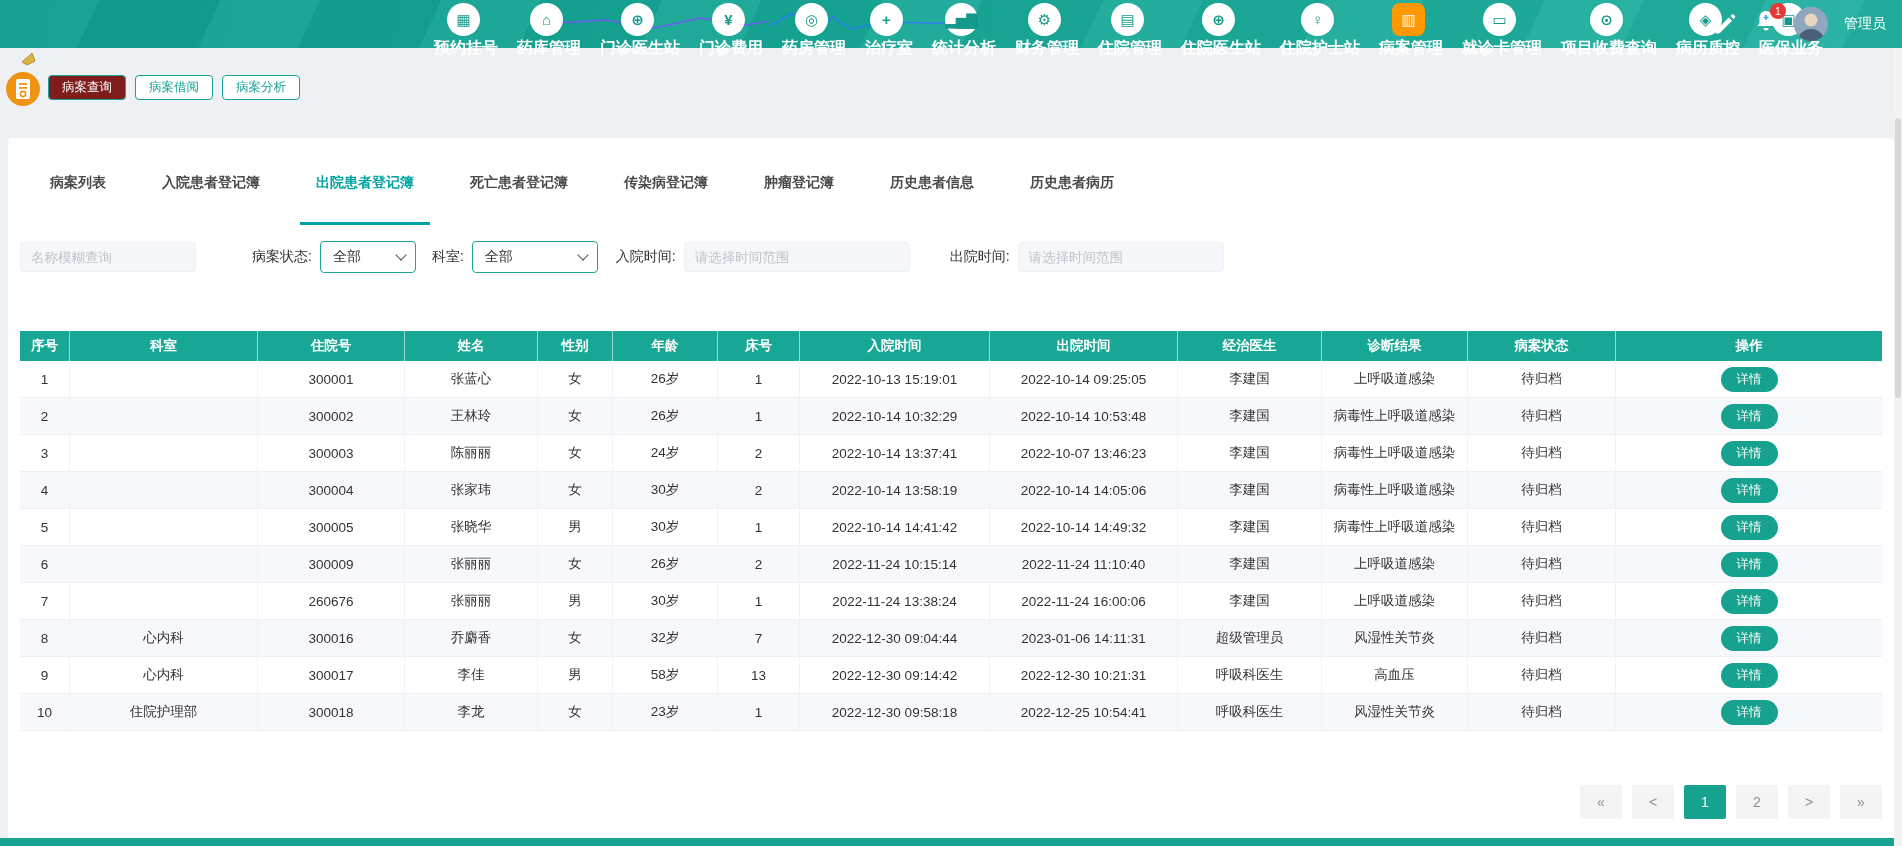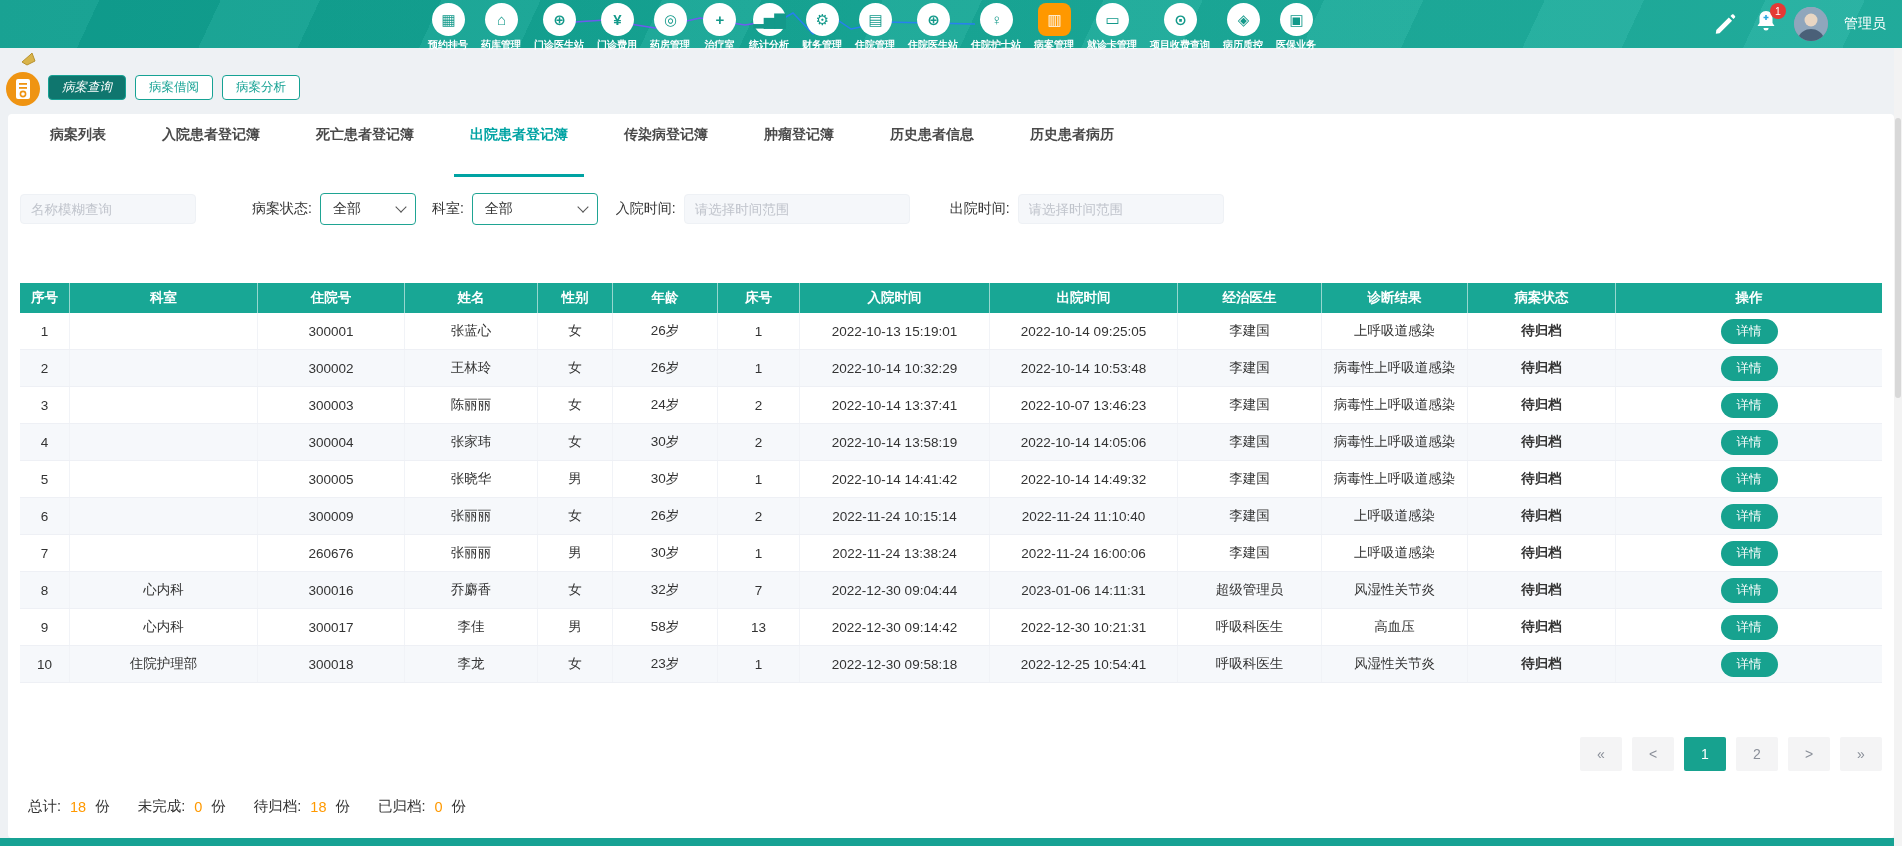--- a/index.html
+++ b/index.html
@@ -11,42 +11,42 @@
     background-image:
       repeating-linear-gradient(115deg, rgba(255,255,255,0.045) 0 90px, rgba(0,0,0,0.03) 90px 200px),
       linear-gradient(100deg,#0f9e8e 0%,#17a796 45%,#22b0a0 100%);
     background-color:#15a393; }
   .ecg { position:absolute; left:545px; top:10px; pointer-events:none; }
   .nav-items { position:absolute; left:428px; top:3px; display:flex; gap:13px; }
   .nav-item { display:flex; flex-direction:column; align-items:center; cursor:pointer; }
   .nav-icon { width:33px; height:33px; border-radius:50%; background:#fff; color:#13998a;
     display:flex; align-items:center; justify-content:center; font-size:15px; font-weight:bold; letter-spacing:-1px; }
   .nav-item.active .nav-icon { background:#ff9800; color:#fff; border-radius:8px; }
-  .nav-label { font-size:10px; color:#fff; margin-top:2px; white-space:nowrap; font-weight:bold; }
+  .nav-label { font-size:16px; color:#fff; margin-top:2px; white-space:nowrap; font-weight:bold;margin-left:6px; }
   .nav-right { position:absolute; right:16px; top:0; height:48px; display:flex; align-items:center; gap:16px; }
   .pencil { width:26px; height:26px; cursor:pointer; }
   .bell-wrap { position:relative; cursor:pointer; }
   .badge { position:absolute; top:-6px; right:-8px; min-width:16px; height:16px; border-radius:8px;
     background:#e53935; color:#fff; font-size:10.5px; display:flex; align-items:center; justify-content:center; padding:0 4px; }
   .avatar { width:34px; height:34px; border-radius:50%; overflow:hidden; background:linear-gradient(#9fb3c8,#5b7089); cursor:pointer; }
   .username { color:#fff; font-size:14px; }
 
   
   .band { position:relative; height:66px; }
   .horn { position:absolute; left:20px; top:4px; }
   .module-icon { position:absolute; left:6px; top:24px; }
   .tb-buttons { position:absolute; left:48px; top:27px; display:flex; }
   .tb-btn { height:25px; padding:0 13px; font-size:12.5px; border-radius:4px; margin-right:9px;
     background:#fff; color:#16a294; border:1px solid #16a294; cursor:pointer; }
-  .tb-btn.active { background:#0f766e; color:#fff;font-style:italic; }
+  .tb-btn.active { background:#7f1d1d; color:#fff; }
 
   
   .card { margin:0 8px; width:1886px; height:724px; background:#fff; border-radius:4px; padding:0 12px; }
 
-  .tabs { display:flex; gap:24px; padding:12px 14px 0 14px; }
+  .tabs { display:flex; gap:24px; padding:36px 14px 0 14px;margin-top:24px; }
   .tab { font-size:14px; font-weight:bold; color:#4a4a4a; padding:0 16px 30px 16px; cursor:pointer; border-bottom:3px solid transparent; }
   .tab.active { color:#00a3a3; border-bottom-color:#00a3a3; }
 
   .filters { display:flex; align-items:center; margin-top:16px; height:32px; font-size:14px; color:#333; }
   .flt-input { height:30px; background:#f5f7fa; border:1px solid #eef1f5; border-radius:4px;
     padding-left:10px; font-size:13.5px; color:#ef4444; outline:none; font-family:inherit; }
   .flt-input::placeholder { color:#c0c4cc; }
   .search-input { width:176px; margin-right:56px; }
   .flt-label { margin-right:8px; white-space:nowrap; }
   .select { height:32px; background:#fff; border:1px solid #1fa493; border-radius:4px; display:flex;
@@ -63,21 +63,21 @@
   .g-head { display:flex; height:30px; background:#18a795; }
   .g-head .cell { color:#fff; font-weight:bold; font-size:13.5px; border-right:1px solid rgba(255,255,255,0.55); }
   .g-head .cell:last-child { border-right:none; }
   .cell { display:flex; align-items:center; justify-content:center; height:100%; }
   .t-row { display:flex; height:37px; border-bottom:1px solid #eef0f5; background:#fff; }
   .t-row:nth-of-type(even) { background:#f6f8fb; }
   .t-row .cell { font-size:13.5px; color:#333; border-right:1px solid #f1f3f7; }
   .t-row .cell:last-child { border-right:none; }
   .c0{width:50px}.c1{width:188px}.c2{width:147px}.c3{width:133px}.c4{width:75px}.c5{width:105px}
   .c6{width:82px}.c7{width:190px}.c8{width:188px}.c9{width:144px}.c10{width:146px}.c11{width:148px}.c12{width:266px}
-  .status-text { color:#efae4e;font-weight:bold; }
+  .status-text { color:#efae4e; }
   .detail-btn { background:#17a28f; color:#fff; border:none; border-radius:13px; height:25px;
     padding:0 16px; font-size:12.5px; cursor:pointer; font-family:inherit; }
 
   
   .pagination { display:flex; justify-content:flex-end; gap:10px; margin-top:54px; width:1862px; }
   .page-btn { min-width:42px; height:34px; background:#f4f4f5; color:#8a8f99; font-size:14px;
     display:flex; align-items:center; justify-content:center; cursor:pointer; border-radius:2px; }
   .page-btn.active { background:#17a28f; color:#fff; }
 
   
@@ -258,23 +258,23 @@
 </div>
 
 <div class="card">
 
   <div class="tabs">
 
       <div class="tab">病案列表</div>
 
       <div class="tab">入院患者登记簿</div>
 
+      <div class="tab active">出院患者登记簿</div>
+
       <div class="tab">死亡患者登记簿</div>
-
-      <div class="tab active">出院患者登记簿</div>
 
       <div class="tab">传染病登记簿</div>
 
       <div class="tab">肿瘤登记簿</div>
 
       <div class="tab">历史患者信息</div>
 
       <div class="tab">历史患者病历</div>
     </div>
 

